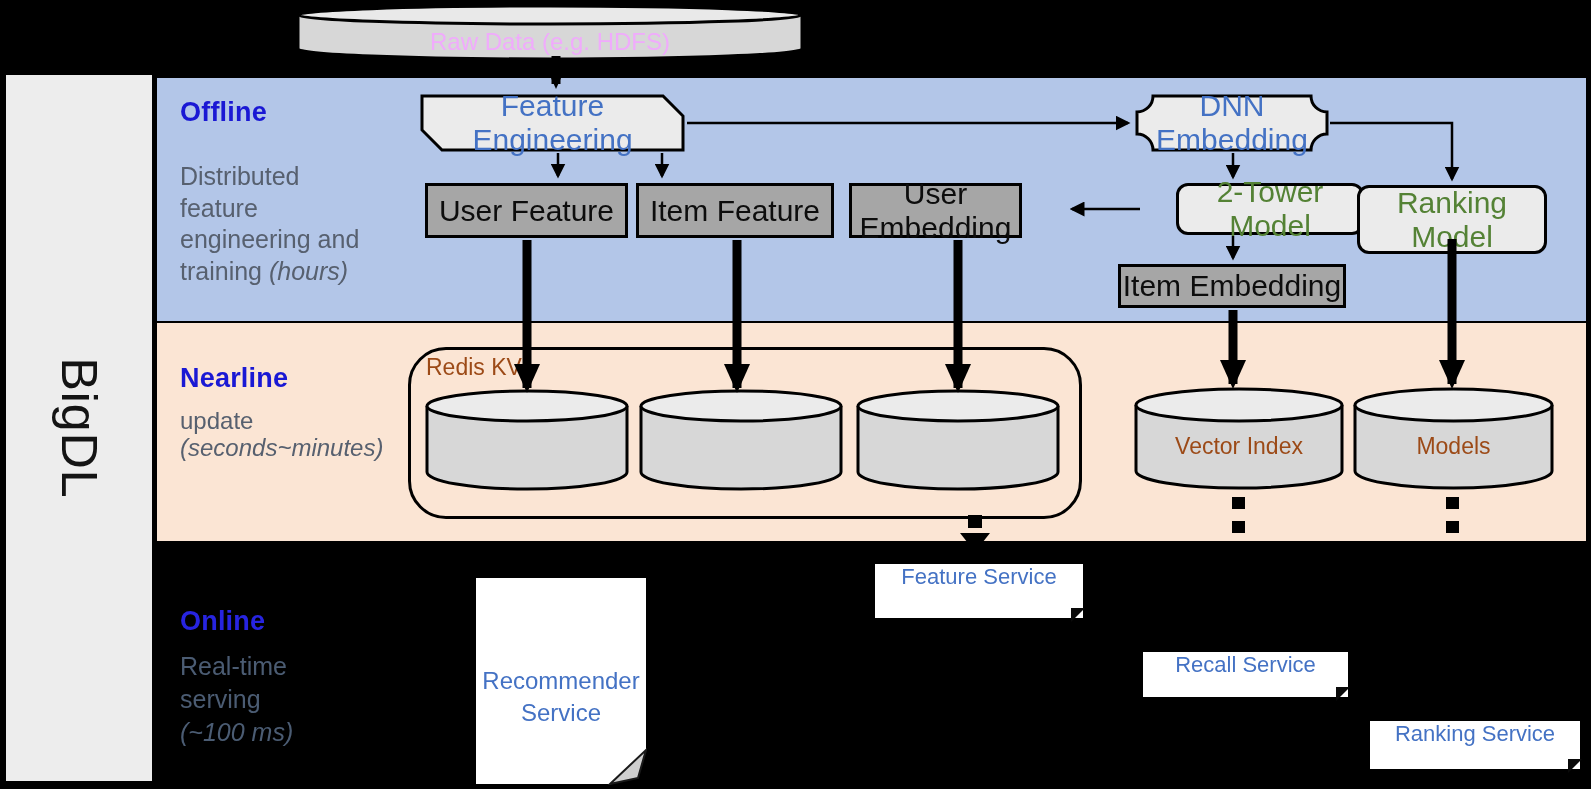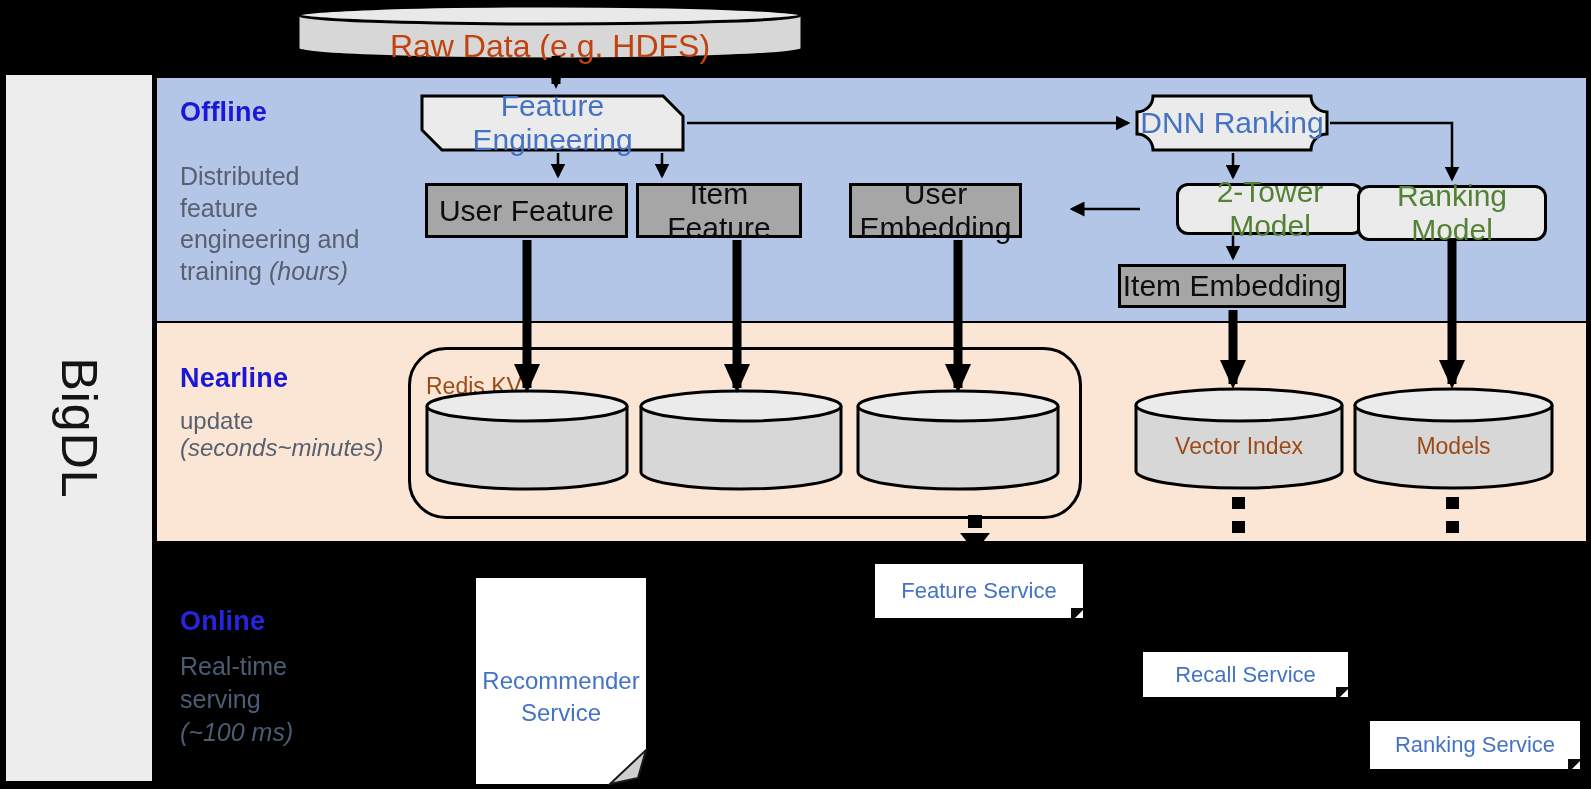--- a/index.html
+++ b/index.html
@@ -14,29 +14,29 @@
         text-align:center;font-size:30px;}
   .gray-box{background:#a6a6a6;border:3px solid #000;color:#0d0d0d;}
   .round-box{background:#ebebeb;border:3px solid #000;border-radius:12px;color:#548235;}
   .shape-node{background:transparent;border:none;}
   .shape-node svg{position:absolute;inset:0;width:100%;height:100%;}
   .shape-node .lbl{position:relative;z-index:1;}
   .blue-text{color:#4472c4;}
   .cyl{position:absolute;}
   .cyl svg{position:absolute;inset:0;width:100%;height:100%;}
   .cyl .lbl{position:absolute;left:0;right:0;top:44%;text-align:center;font-size:23px;color:#9c4a17;z-index:1;}
-  .service-box{position:absolute;background:#fff;display:flex;align-items:center;justify-content:center;
+  .service-box{position:absolute;background:#fff;display:flex;justify-content:center;
                font-size:22px;color:#4472c4;}
   .fold-mark{position:absolute;right:-2px;bottom:-4px;width:0;height:0;
              border-left:14px solid transparent;border-bottom:14px solid #0a0a0a;
              transform:rotate(180deg);}
   #connectors{position:absolute;inset:0;width:100%;height:100%;z-index:6;pointer-events:none;}
   .node,.cyl,.service-box{z-index:3;}
   #redis-container{position:absolute;border:3px solid #000;border-radius:38px;background:transparent;z-index:2;}
-  #redis-label{position:absolute;font-size:23px;color:#9c4a17;z-index:3;margin-top:19px;}
+  #redis-label{position:absolute;font-size:23px;color:#9c4a17;z-index:3;}
   #sidebar{position:absolute;left:6px;top:75px;width:146px;height:706px;background:#ededed;}
   #sidebar-text{position:absolute;left:50%;top:50%;transform:translate(-50%,-50%) rotate(90deg);
                 font-size:50px;color:#141414;white-space:nowrap;letter-spacing:1px;}
   #doc{position:absolute;z-index:3;}
   #doc svg{position:absolute;inset:0;width:100%;height:100%;}
   #doc .doc-label{position:absolute;left:0;right:0;top:88px;text-align:center;
                   font-size:24px;color:#4472c4;line-height:32px;z-index:1;}
 </style>
 </head>
 <body>
@@ -48,21 +48,21 @@
   </div>
 
   <div class="band" style="left:157px;top:78px;width:1429px;height:243px;background:#b3c6e8;"></div>
   <div class="band" style="left:157px;top:323px;width:1429px;height:218px;background:#fbe5d4;"></div>
 
   <div class="cyl" style="left:295px;top:4px;width:510px;height:58px;">
     <svg viewBox="0 0 510 58" preserveAspectRatio="none">
       <path d="M3,11 V45 a252,10 0 0 0 504,0 V11" fill="#d7d7d7" stroke="#000" stroke-width="3"></path>
       <ellipse cx="255" cy="11" rx="252" ry="9" fill="#e9e9e9" stroke="#000" stroke-width="3"></ellipse>
     </svg>
-    <div class="lbl" style="top:24px;color:#c2410c;font-size:32px;">Raw Data (e.g. HDFS)</div>
+    <div class="lbl" style="top:24px;color:#f0abfc;font-size:24px;">Raw Data (e.g. HDFS)</div>
   </div>
 
   <div class="band-title" style="left:180px;top:97px;color:#1a18d4;">Offline</div>
   <div class="band-desc" style="left:180px;top:141px;line-height:31.5px;margin-top:20px;">
     <div class="ln">Distributed</div>
     <div class="ln">feature</div>
     <div class="ln">engineering and</div>
     <div class="ln"><span>training </span><span class="it">(hours)</span></div>
   </div>
 
@@ -83,37 +83,37 @@
     <svg viewBox="0 0 265 58" preserveAspectRatio="none">
       <polygon points="2,2 243,2 263,22 263,56 22,56 2,36" fill="#ebebeb" stroke="#000" stroke-width="3"></polygon>
     </svg>
     <span class="lbl">Feature Engineering</span>
   </div>
 
   <div class="node shape-node blue-text" style="left:1135px;top:94px;width:194px;height:58px;">
     <svg viewBox="0 0 194 58" preserveAspectRatio="none">
       <path d="M2,18 A16,16 0 0 0 18,2 L176,2 A16,16 0 0 0 192,18 L192,40 A16,16 0 0 0 176,56 L18,56 A16,16 0 0 0 2,40 Z" fill="#ebebeb" stroke="#000" stroke-width="3"></path>
     </svg>
-    <span class="lbl">DNN Ranking</span>
+    <span class="lbl">DNN Embedding</span>
   </div>
 
   <div class="node gray-box" style="left:425px;top:183px;width:203px;height:55px;">
     <span>User Feature</span>
     </div>
-  <div class="node gray-box" style="left:636px;top:183px;width:166px;height:55px;">
+  <div class="node gray-box" style="left:636px;top:183px;width:198px;height:55px;">
     <span>Item Feature</span>
     </div>
   <div class="node gray-box" style="left:849px;top:183px;width:173px;height:55px;">
     <span>User Embedding</span>
     </div>
 
   <div class="node round-box" style="left:1141px;top:183px;width:188px;height:52px;margin-left:35px;">
     <span>2-Tower Model</span>
     </div>
-  <div class="node round-box" style="left:1357px;top:185px;width:190px;height:56px;">
+  <div class="node round-box" style="left:1357px;top:185px;width:190px;height:69px;">
     <span>Ranking Model</span>
     </div>
   <div class="node gray-box" style="left:1118px;top:264px;width:228px;height:44px;">
     <span>Item Embedding</span>
     </div>
 
   <div id="redis-container" style="left:408px;top:347px;width:668px;height:166px;"></div>
   <div id="redis-label" style="left:426px;top:354px;">Redis KV</div>
 
   <div class="cyl" style="left:424px;top:388px;width:206px;height:104px;">

